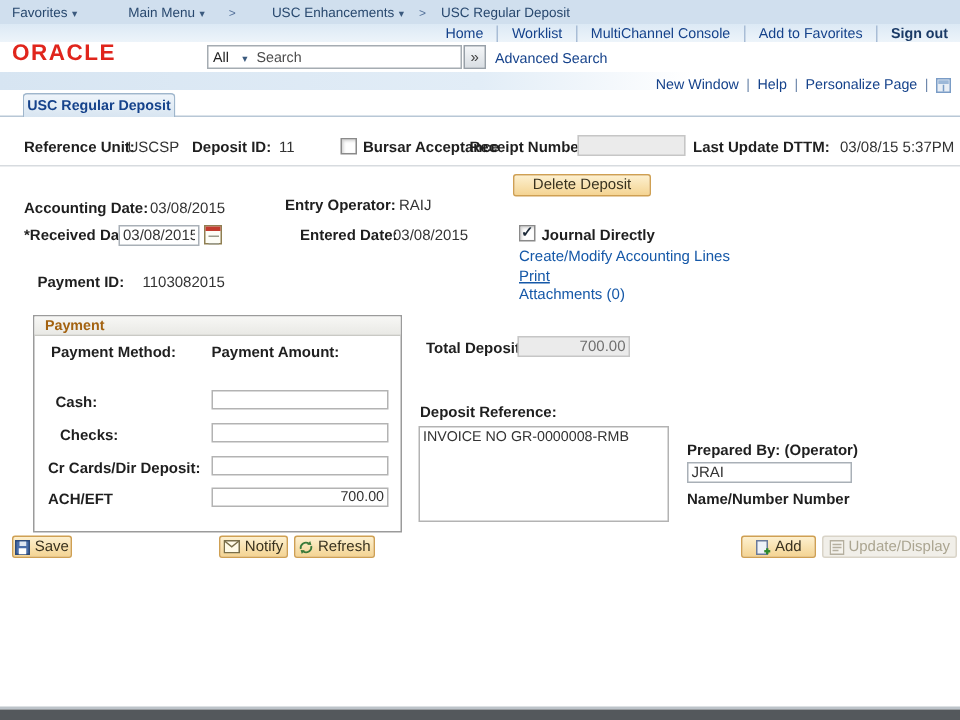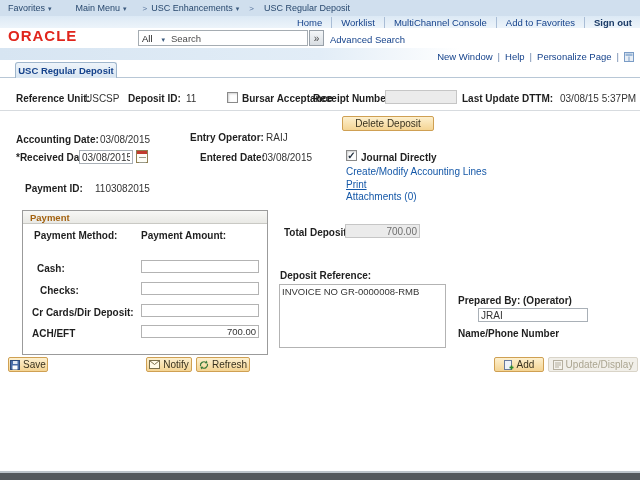--- a/index.html
+++ b/index.html
@@ -54,24 +54,24 @@
   .icon{display:inline-block;line-height:0}
 </style>
 </head>
 <body>
 
 <div class="frame">
 
   <div class="bar1">
     <span class="nw" style="margin-left:8px">Favorites</span>
       <span class="chev"></span>
-    <span class="nw" style="margin-left:24px">Main Menu</span>
+    <span class="nw" style="margin-left:34px">Main Menu</span>
       <span class="chev"></span>
     <span class="bsep" style="margin-left:16px"></span>
-    <span class="nw" style="margin-left:4px">USC Enhancements</span>
+    <span class="nw" style="margin-left:24px">USC Enhancements</span>
       <span class="chev"></span>
     <span class="bsep" style="margin-left:10px"></span>
     <span class="nw" style="margin-left:10px">USC Regular Deposit</span>
   </div>
 
   <div class="bar2"></div>
   <div class="toplinks">
     <span>Home</span>
     <span class="tsep">Worklist</span>
     <span class="tsep">MultiChannel Console</span>
@@ -165,22 +165,22 @@
     <input class="pinp" style="top: 114px; text-align: right;" value="700.00">
   </div>
 
   <span class="abs lbl" style="left:284px;top:227px">Total Deposit:</span>
   <input class="inp gray ralign" style="left: 345px; top: 224px; width: 75px;" disabled="" value="700.00">
 
   <span class="abs lbl" style="left:280px;top:270px">Deposit Reference:</span>
   <textarea class="ta" style="">INVOICE NO GR-0000008-RMB</textarea>
 
   <span class="abs lbl" style="left:458px;top:295px">Prepared By: (Operator)</span>
-  <input class="inp" style="left: 458px; top: 308px; width: 110px; margin-left: 20px;" value="JRAI">
-  <span class="abs lbl" style="left:458px;top:328px">Name/Phone Number</span>
+  <input class="inp" style="left: 458px; top: 308px; width: 110px;" value="JRAI">
+  <span class="abs lbl" style="left:458px;top:328px">Name/Number Number</span>
 
   <div class="btn" style="left:8px;top:357px;width:40px">
     <span class="icon"><svg width="10" height="10" viewBox="0 0 10 10">
           <rect x="0.5" y="0.5" width="9" height="9" fill="#4a6ea9" stroke="#2d4a7a"></rect>
           <rect x="3" y="1" width="4.5" height="3" fill="#dfe7f2"></rect>
           <rect x="2.5" y="5.5" width="5" height="4" fill="#fff"></rect>
         </svg></span>
     <span>Save</span>
   </div>
   <div class="btn" style="left:146px;top:357px;width:46px">

